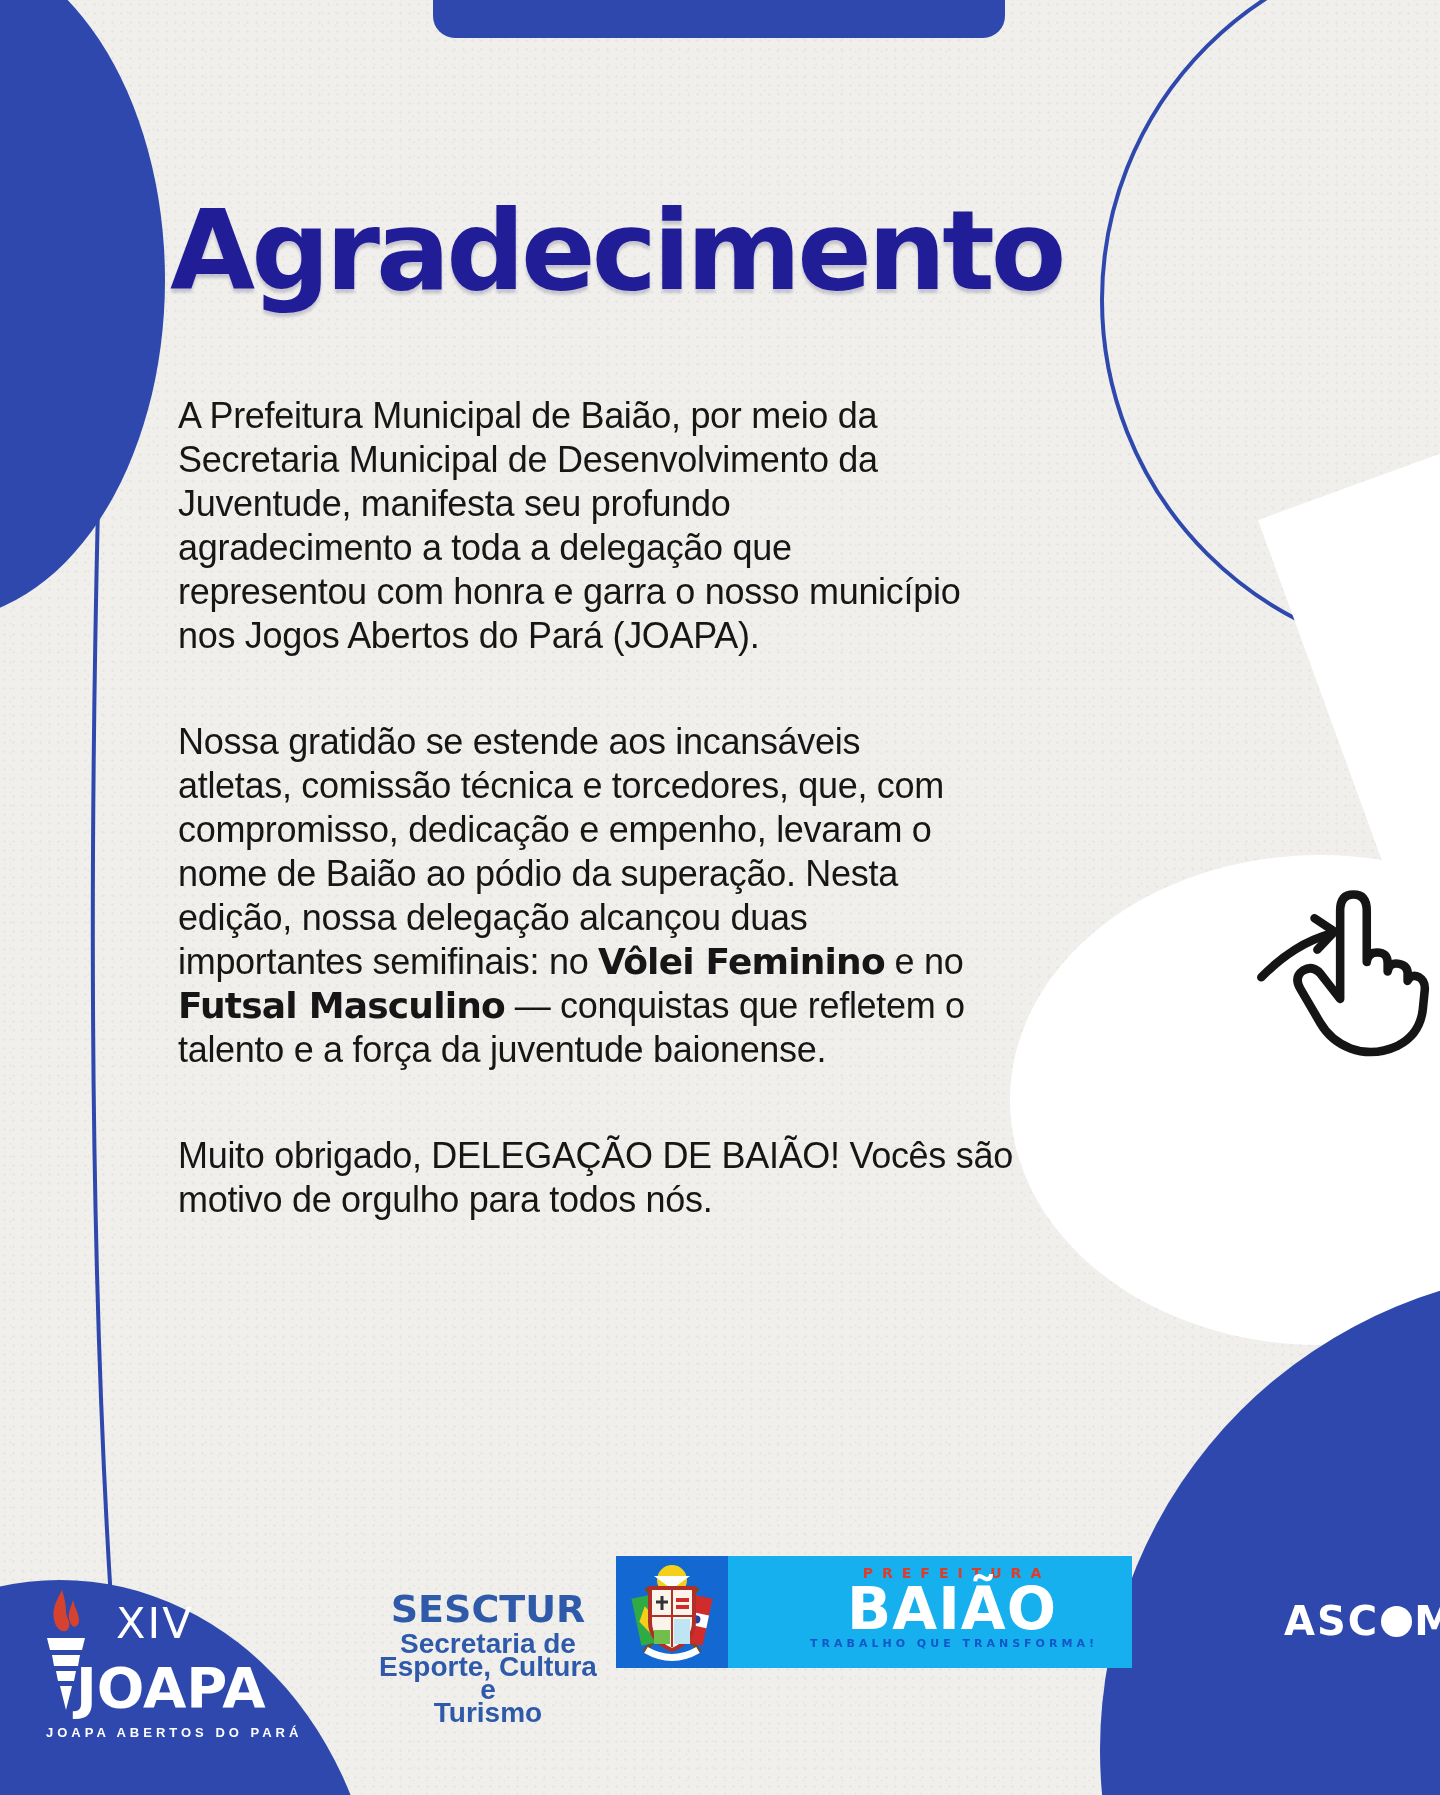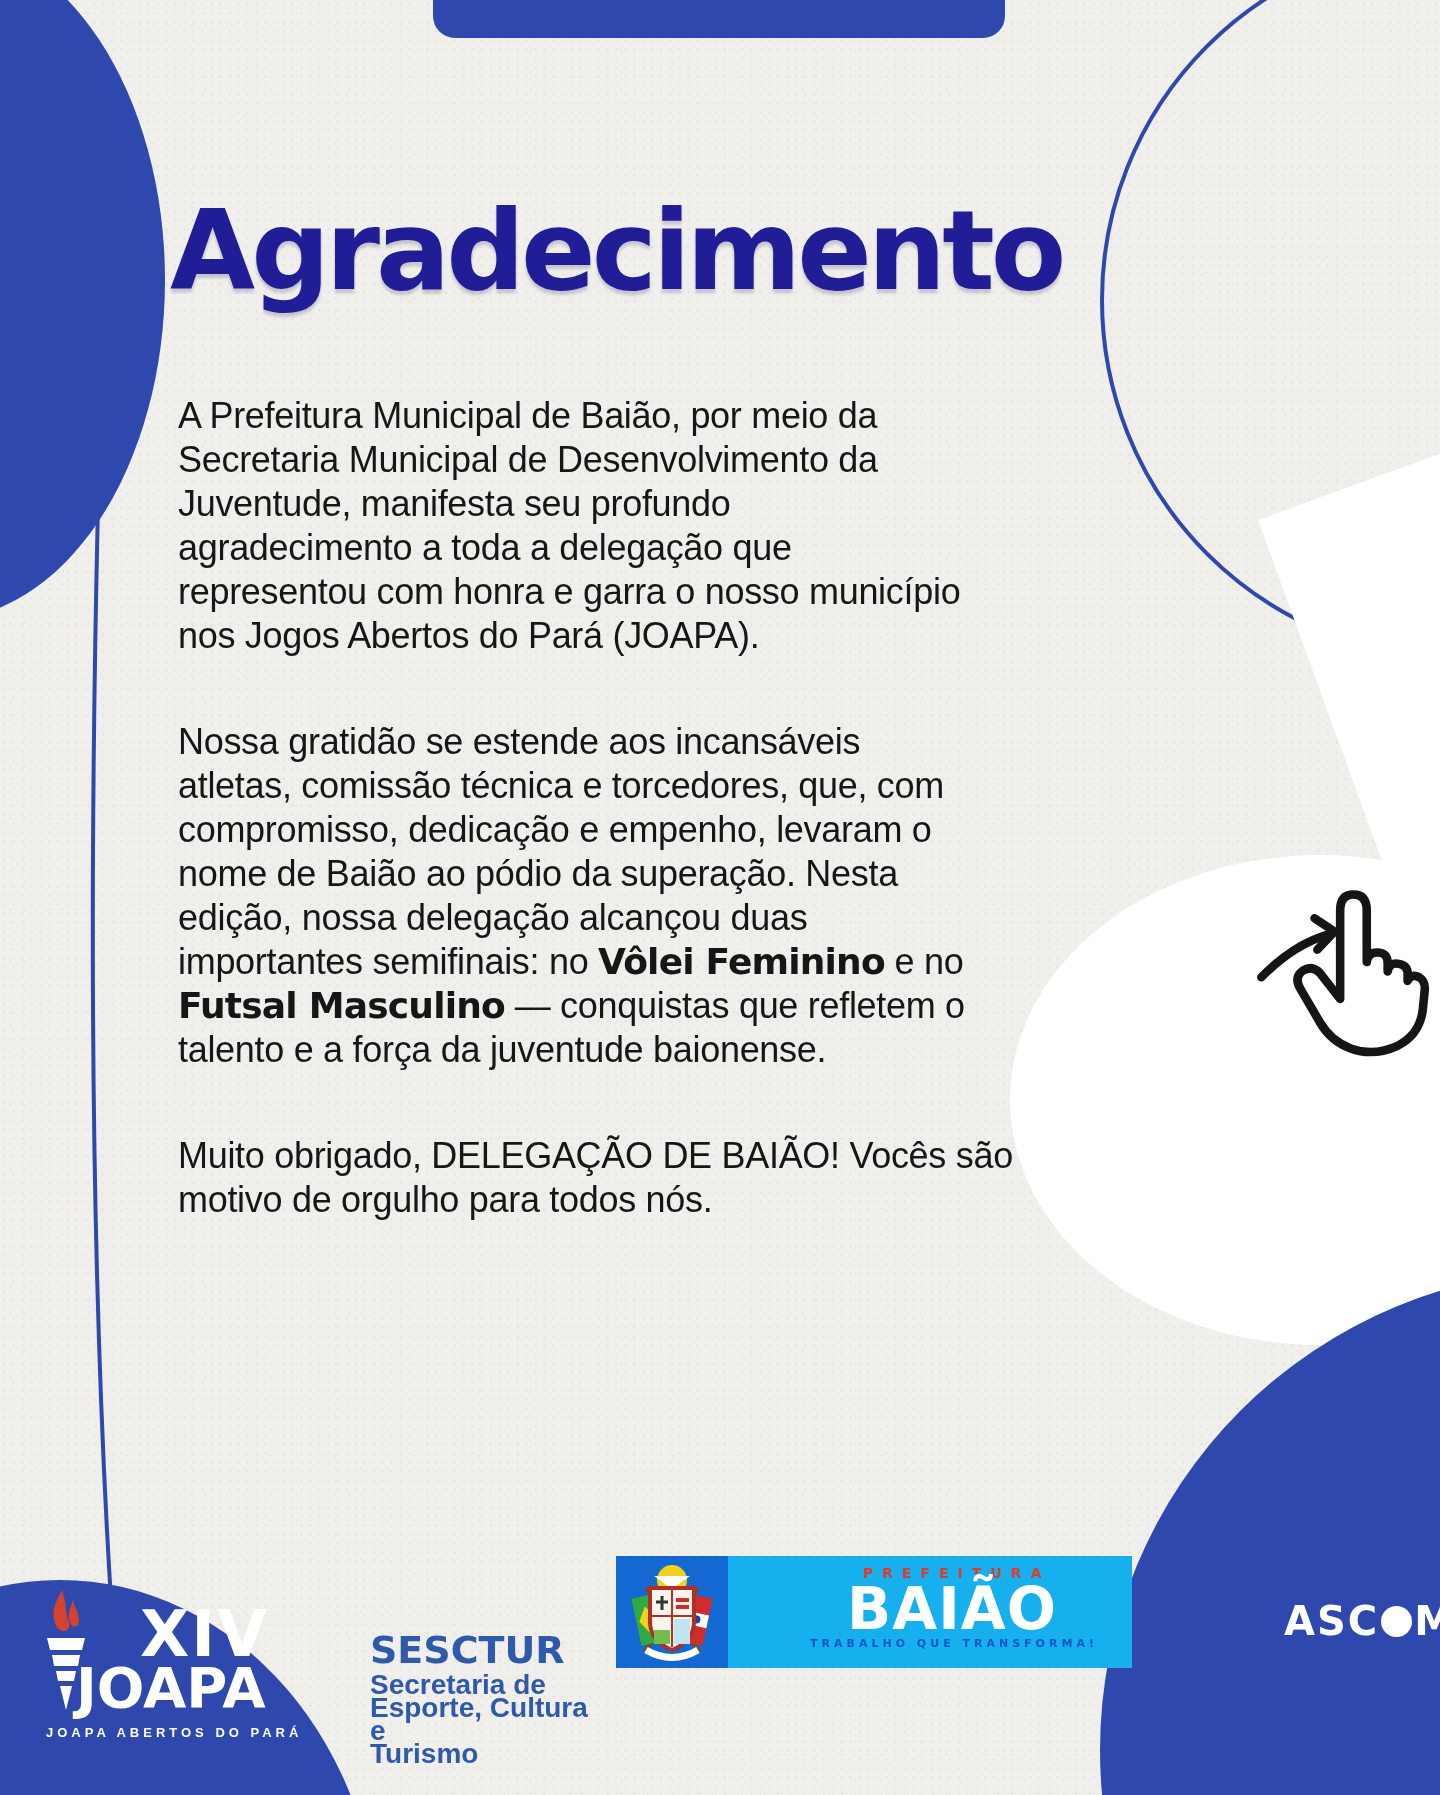--- a/index.html
+++ b/index.html
@@ -39,27 +39,27 @@
     margin:0 0 62px 0;font-size:36px;line-height:44px;white-space:pre-line;
     letter-spacing:-0.3px;
   }
   .body-copy strong{font-family:"DejaVu Sans", sans-serif;font-weight:700;letter-spacing:-0.8px;}
   
   .hand-icon{position:absolute;left:1248px;top:868px;z-index:3;}
   
   .joapa{position:absolute;left:0;top:1570px;width:360px;height:225px;z-index:3;color:#fff;}
   .joapa .torch{position:absolute;left:42px;top:18px;}
   .joapa .edition{position:absolute;left:116px;top:32px;font-family:"DejaVu Sans",sans-serif;
-    font-weight:700;font-size:64px;line-height:1;letter-spacing:2px;margin-left:24px;}
+    font-weight:400;font-size:43px;line-height:1;letter-spacing:2px;}
   .joapa .acronym{position:absolute;left:76px;top:90px;font-family:"DejaVu Sans",sans-serif;
     font-weight:700;font-size:56px;line-height:1;letter-spacing:0px;}
   .joapa .tagline{position:absolute;left:46px;top:155px;font-weight:700;font-size:13px;
     letter-spacing:4px;white-space:nowrap;}
   
-  .sesctur{position:absolute;left:370px;top:1631px;width:236px;text-align:left;z-index:3;color:#2e5aa9;}
+  .sesctur{position:absolute;left:370px;top:1590px;width:236px;text-align:center;z-index:3;color:#2e5aa9;}
   .sesctur .acro{font-family:"DejaVu Sans",sans-serif;font-weight:700;font-size:38px;line-height:1;}
   .sesctur .sub{margin-top:4px;font-weight:700;font-size:28px;line-height:23px;white-space:pre-line;}
   
   .crest{position:absolute;left:616px;top:1556px;width:112px;height:112px;background:#1468d2;z-index:3;}
   .baiao{position:absolute;left:728px;top:1556px;width:360px;height:112px;background:#17b0ee;
     z-index:3;text-align:center;color:#fff;padding-left:44px;}
   .baiao .overline{margin-top:9px;font-family:"DejaVu Sans",sans-serif;font-weight:700;
     font-size:14px;letter-spacing:9px;color:#e03a28;text-indent:9px;}
   .baiao .name{font-family:"DejaVu Sans",sans-serif;font-weight:700;font-size:58px;
     line-height:56px;letter-spacing:1px;}

